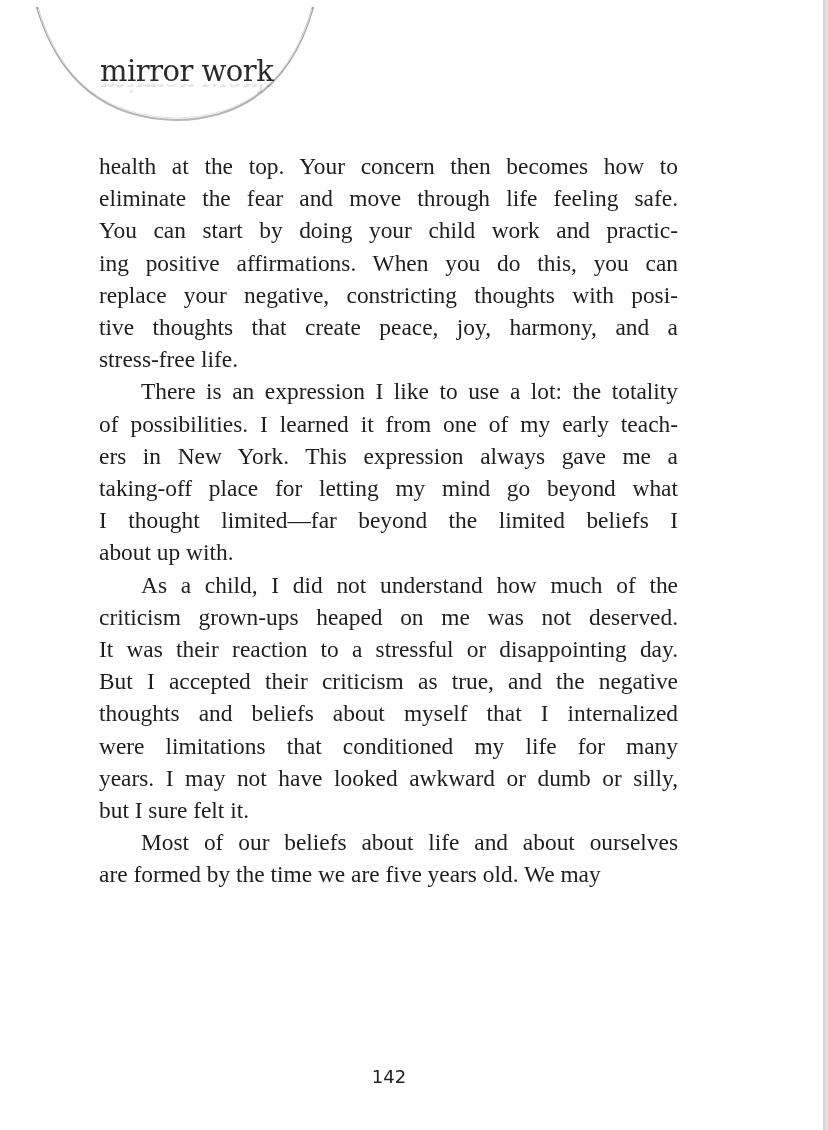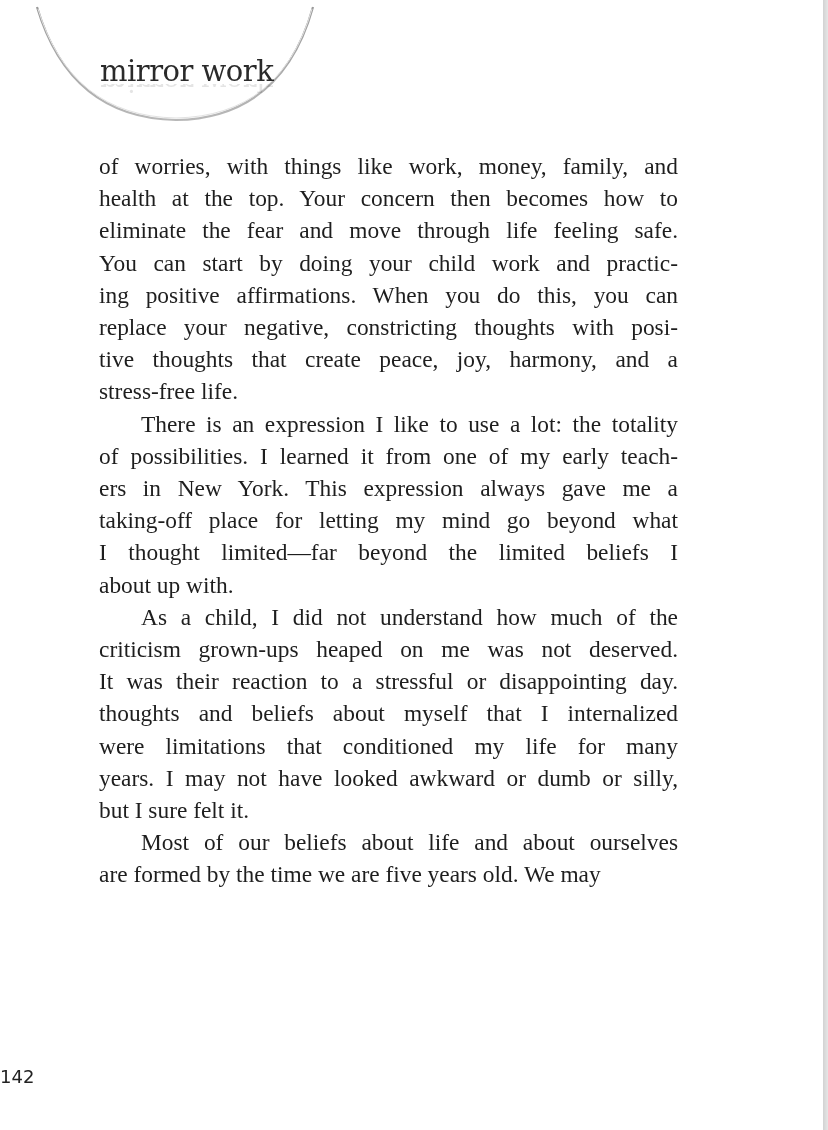--- a/index.html
+++ b/index.html
@@ -28,21 +28,21 @@
     .text-block {
       position: absolute; left: 99px; top: 150px; width: 579px;
       font-family: "Liberation Serif", "DejaVu Serif", serif;
       font-size: 23.4px; line-height: 32.2px; color: #1e1e1e;
     }
     .line { display: block; text-align: justify; text-align-last: justify; white-space: nowrap; }
     .line.last { text-align-last: left; }
     .line.indent { padding-left: 42px; }
     .line span.it { }
     .page-number {
-      position: absolute; left: 0; width: 778px; top: 1066px; 
+      position: absolute; left: 0; width: 778px; top: 1066px; text-align: center;
       font-family: "DejaVu Sans", "Liberation Sans", sans-serif; font-size: 18px; color: #222;
     }
   </style>
 </head>
 <body>
 
 <div class="edge-strip"></div>
 
 <svg class="header-art" viewBox="0 0 360 140" width="360" height="140">
   <defs>
@@ -53,41 +53,41 @@
   </defs>
   <path d="M37 7 Q 70 118 176 120 Q 282 118 313 7" fill="none" stroke="url(#arcgrad)" stroke-width="2.2"></path>
   <path d="M38 9 Q 71 116 176 118 Q 281 116 312 9" fill="none" stroke="#e2e2e2" stroke-width="1"></path>
 </svg>
 
 <div class="running-head">mirror work</div>
 <div class="running-head-reflection">mirror work</div>
 
 <div class="text-block" id="textblock">
     <div>
-      <span class="line">of worries, with things like work, money, family, and</span>
       <span class="line">health at the top. Your concern then becomes how to</span>
       <span class="line">eliminate the fear and move through life feeling safe.</span>
       <span class="line">You can start by doing your child work and practic-</span>
       <span class="line">ing positive affirmations. When you do this, you can</span>
       <span class="line">replace your negative, constricting thoughts with posi-</span>
       <span class="line">tive thoughts that create peace, joy, harmony, and a</span>
       <span class="line last">stress-free life.</span>
     </div>
     <div>
       <span class="line indent"><span>There is an expression I like to use a lot: </span><span class="it">the totality</span><span></span></span>
       <span class="line"><span></span><span class="it">of possibilities</span><span>. I learned it from one of my early teach-</span></span>
       <span class="line">ers in New York. This expression always gave me a</span>
       <span class="line">taking-off place for letting my mind go beyond what</span>
       <span class="line">I thought limited—far beyond the limited beliefs I</span>
       <span class="line last">about up with.</span>
     </div>
     <div>
       <span class="line indent">As a child, I did not understand how much of the</span>
       <span class="line">criticism grown-ups heaped on me was not deserved.</span>
       <span class="line">It was their reaction to a stressful or disappointing day.</span>
+      <span class="line">But I accepted their criticism as true, and the negative</span>
       <span class="line">thoughts and beliefs about myself that I internalized</span>
       <span class="line">were limitations that conditioned my life for many</span>
       <span class="line">years. I may not have looked awkward or dumb or silly,</span>
       <span class="line last">but I sure felt it.</span>
     </div>
     <div>
       <span class="line indent">Most of our beliefs about life and about ourselves</span>
       <span class="line last">are formed by the time we are five years old. We may</span>
     </div>
   </div>

